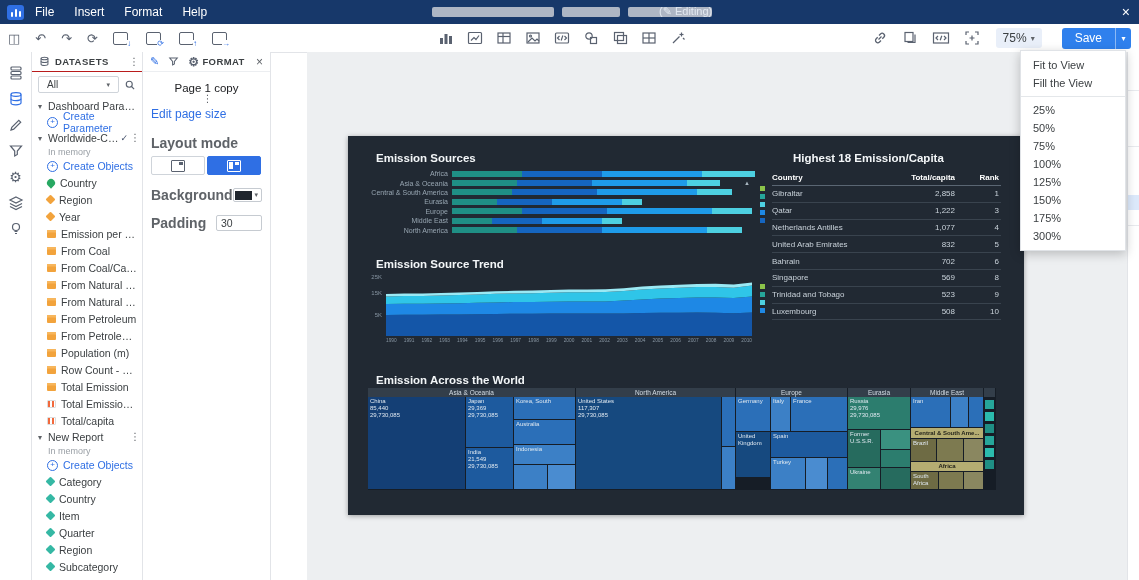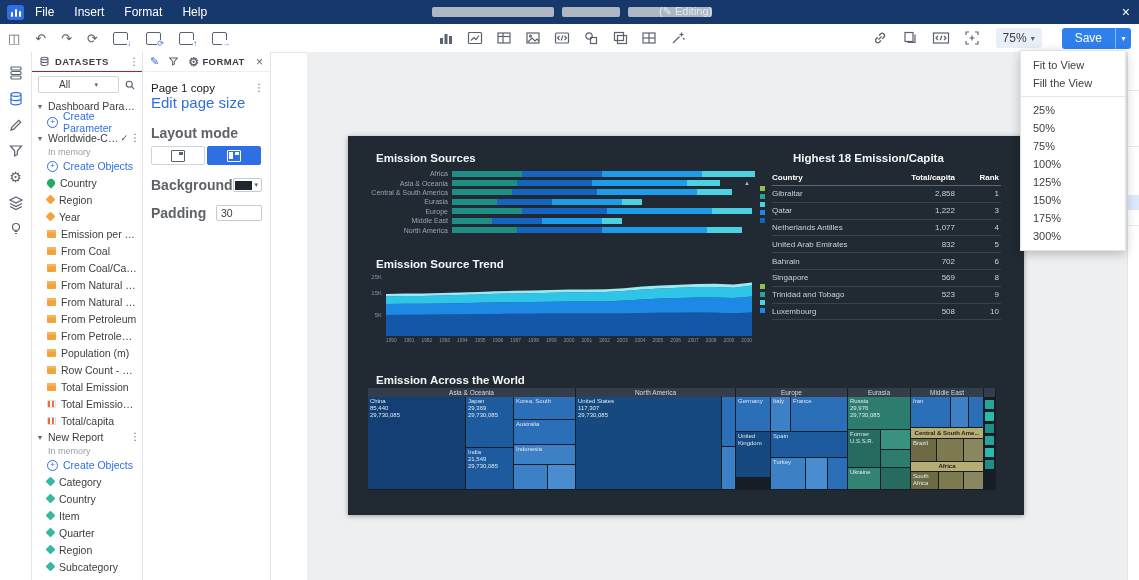--- a/index.html
+++ b/index.html
@@ -39,21 +39,21 @@
   .ritem{width:22px;height:21px;display:flex;align-items:center;justify-content:center;color:#5a6270;}
   .ritem.active{color:#2f6fe4;}
   .ritem .gear{font-size:14px;}
 
   
   .dpanel{position:absolute;top:52px;bottom:0;left:32px;width:111px;background:#fff;border-right:1px solid #e2e4e8;display:flex;flex-direction:column;box-sizing:border-box;}
   .dp-head{height:19px;flex:none;display:flex;align-items:center;padding:0 5px 0 7px;border-bottom:1px solid #b91c1c;gap:5px;}
   .dp-title{font-size:9.5px;font-weight:bold;letter-spacing:.5px;color:#3c4043;flex:1;}
   .kebab{color:#5f6368;font-size:10px;width:8px;text-align:center;line-height:1;}
   .dp-filter{display:flex;align-items:center;padding:4px 6px 3px 6px;gap:5px;flex:none;}
-  .dp-select{flex:1;border:1px solid #cfd4da;border-radius:2px;height:15px;display:flex;align-items:center;justify-content:space-between;font-size:10px;color:#3c4043;padding:0 20px;}
+  .dp-select{flex:1;border:1px solid #cfd4da;border-radius:2px;height:15px;display:flex;align-items:center;justify-content:space-between;font-size:10px;color:#3c4043;padding:0 8px;}
   .dp-select .car{font-size:7px;color:#5f6368;}
   .tree{flex:1;overflow:hidden;padding-top:2px;}
   .trow{display:flex;align-items:center;height:16px;padding:0 4px 0 6px;font-size:10.5px;color:#3c4043;white-space:nowrap;}
   .trow .lbl{flex:1;overflow:hidden;text-overflow:ellipsis;}
   .trow .caret{width:10px;font-size:8px;color:#5f6368;flex:none;}
   .trow.field{padding-left:15px;gap:5px;height:17px;}
   .trow .check{color:#44506a;font-size:9px;margin:0 2px;}
   .sub{height:12px;font-size:9px;color:#9aa0a6;padding-left:16px;display:flex;align-items:center;}
   .action{color:#2f6fe4;height:16px;display:flex;gap:5px;align-items:center;padding-left:15px;font-size:10.5px;}
   .plus-circ{width:9px;height:9px;border:1px solid #2f6fe4;border-radius:50%;display:flex;align-items:center;justify-content:center;font-size:8px;line-height:1;color:#2f6fe4;flex:none;}
@@ -64,23 +64,23 @@
   .ic-measure{width:9px;height:8px;background:#f2a33c;box-shadow:inset 0 2.5px 0 #f7b65c;border-radius:1px;flex:none;}
   .ic-chartm{width:9px;height:8px;border:1px solid #dcdcdc;background:repeating-linear-gradient(90deg,#f2693c 0 2px,#fff 2px 3.5px);border-radius:1px;box-sizing:border-box;flex:none;}
 
   
   .fpanel{position:absolute;top:52px;bottom:0;left:143px;width:128px;background:#fff;border-right:1px solid #e2e4e8;box-sizing:border-box;}
   .fp-head{height:19px;display:flex;align-items:center;border-bottom:1px solid #eceef1;padding:0 7px;gap:9px;}
   .fp-tab{display:flex;align-items:center;gap:3px;font-size:9.5px;font-weight:bold;color:#3c4043;letter-spacing:.4px;}
   .fp-head .gearg{font-size:12px;color:#5a6270;line-height:1;}
   .fp-head .close2{margin-left:auto;color:#5f6368;font-size:12px;}
   .fp-body{padding:10px 8px 0 8px;}
-  .page-row{display:flex;justify-content:space-between;align-items:center;}
+  .page-row{display:flex;justify-content:space-between;align-items:center;flex-direction:column;}
   .page-name{font-size:11.5px;color:#202124;}
-  .link{font-size:15px;color:#2f6fe4;display:inline-block;}
+  .link{font-size:12px;color:#2f6fe4;display:inline-block;}
   .lab{font-size:14px;color:#5f6368;margin-top:13px;font-weight:bold;}
   .layout-btns{display:flex;gap:2px;margin-top:5px;}
   .lb{width:54px;height:19px;border:1px solid #cfd4da;background:#fff;display:flex;align-items:center;justify-content:center;border-radius:2px;box-sizing:border-box;}
   .lb.sel{background:#2f6fe4;border-color:#2f6fe4;}
   .lm1{width:12px;height:10px;border:1.2px solid #5a6270;border-radius:1px;position:relative;}
   .lm1 i{position:absolute;right:1px;top:1px;width:4px;height:3px;background:#5a6270;}
   .lm2{width:12px;height:10px;border:1.2px solid #fff;border-radius:1px;position:relative;}
   .lm2 i{position:absolute;left:1px;top:1px;width:4px;height:7px;background:#fff;}
   .lm2 u{position:absolute;right:1px;top:1px;width:4px;height:3px;background:#fff;}
   .ctl-row{display:flex;justify-content:space-between;align-items:center;margin-top:12px;}

